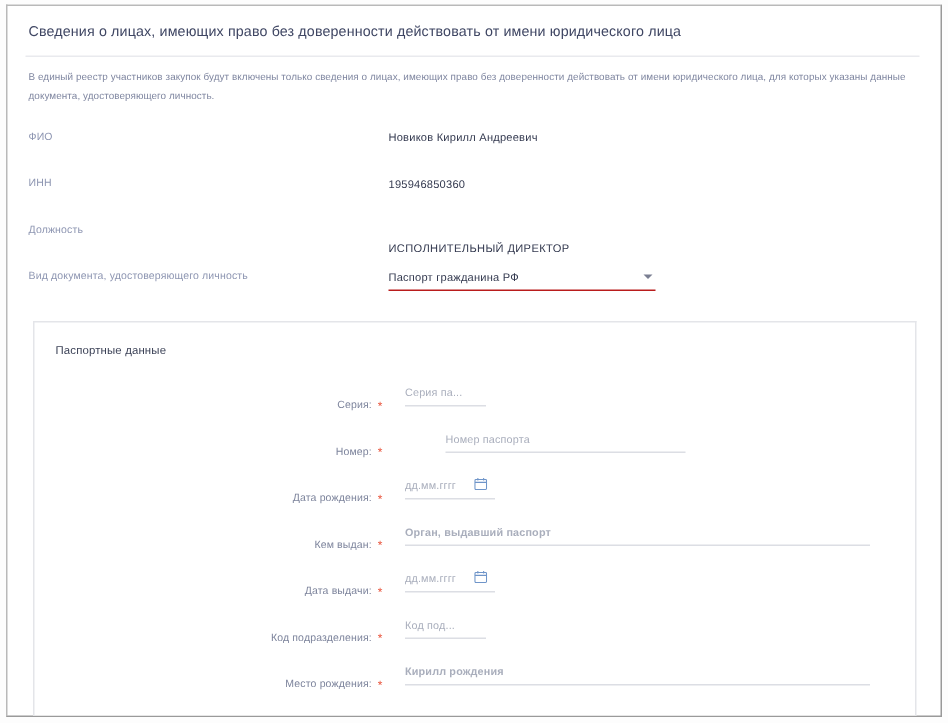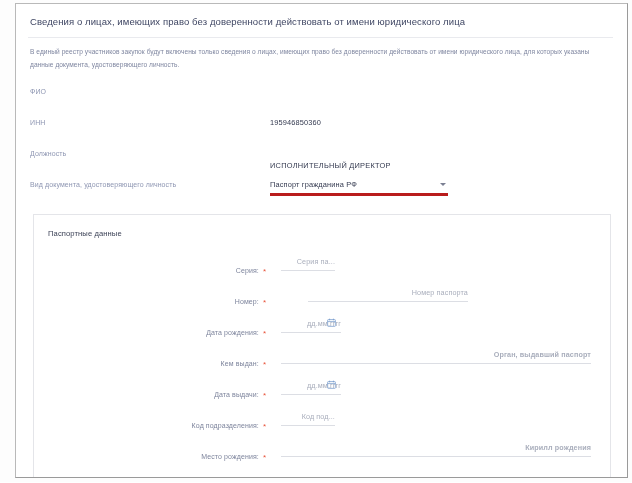--- a/index.html
+++ b/index.html
@@ -16,21 +16,21 @@
     -webkit-font-smoothing: antialiased;
   }
 
   
   .screen {
     position: relative;
     width: 632px;
     height: 482px;
     box-sizing: border-box;
     background: #fdfdfd;
-    padding: 3px 4px 4px 15px;
+    padding: 3px 4px 4px 4px;
   }
   .card {
     position: relative;
     box-sizing: border-box;
     width: 100%;
     height: 100%;
     background: #ffffff;
     border: 1px solid #b9b9b9;
     border-right-color: #9a9a9a;
     border-bottom-color: #9a9a9a;
@@ -104,21 +104,21 @@
     box-sizing: border-box;
     padding-left: 14px;
     font-size: 7px;
     color: #8e96b2;
     letter-spacing: .1px;
     padding-top: 3px;
   }
   .select-control {
     position: relative;
     width: 178px;
-    border-bottom: 3px solid #b91c1c;
+    border-bottom: 1px solid #b91c1c;
     padding-bottom: 4px;
   }
   .select-value {
     font-size: 7.4px;
     color: #33394f;
     letter-spacing: .15px;
     padding-top: 2px;
   }
   .caret {
     position: absolute;
@@ -183,21 +183,20 @@
     padding-bottom: 4px;
     box-sizing: border-box;
   }
   .field-placeholder {
     font-size: 7.2px;
     color: #a9aebc;
     letter-spacing: .12px;
     padding-top: 1px;
     white-space: nowrap;
     overflow: hidden;
-    text-align: right;
   }
   .w-xs { width: 54px; }
   .w-sm { width: 60px; }
   .w-md { width: 160px; margin-left: 36px; }
   .w-xl { width: 310px; font-weight: bold; }
 
   .cal-icon {
     position: absolute;
     right: 5px;
     top: 0px;
@@ -213,20 +212,21 @@
 
     <div class="card-title">Сведения о лицах, имеющих право без доверенности действовать от имени юридического лица</div>
     <div class="title-rule"></div>
 
     <div class="description">В единый реестр участников закупок будут включены только сведения о лицах, имеющих право без доверенности действовать от имени юридического лица, для которых указаны данные документа, удостоверяющего личность.</div>
 
     <div class="info-rows">
 
       <div class="info-row">
         <div class="info-label">ФИО</div>
+        <div class="info-value">Новиков Кирилл Андреевич</div>
       </div>
 
       <div class="info-row">
         <div class="info-label">ИНН</div>
         <div class="info-value">195946850360</div>
       </div>
 
       <div class="info-row">
         <div class="info-label">Должность</div>
         <div class="info-value caps">ИСПОЛНИТЕЛЬНЫЙ ДИРЕКТОР</div>

